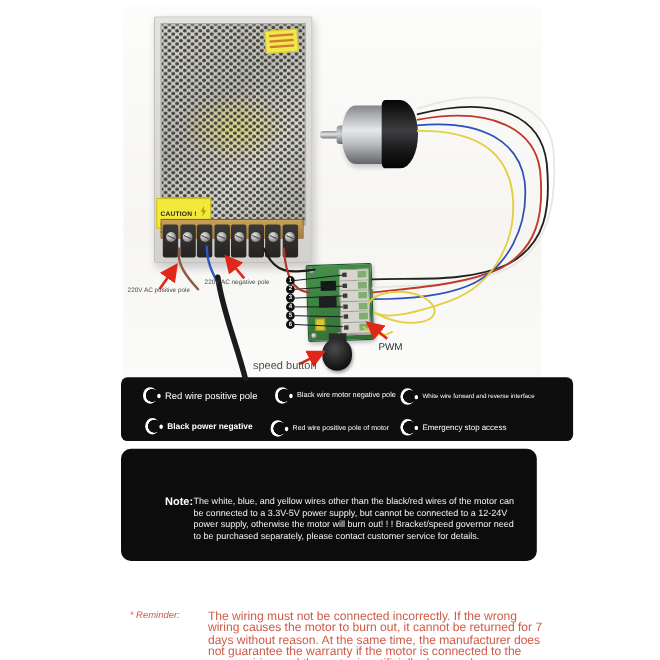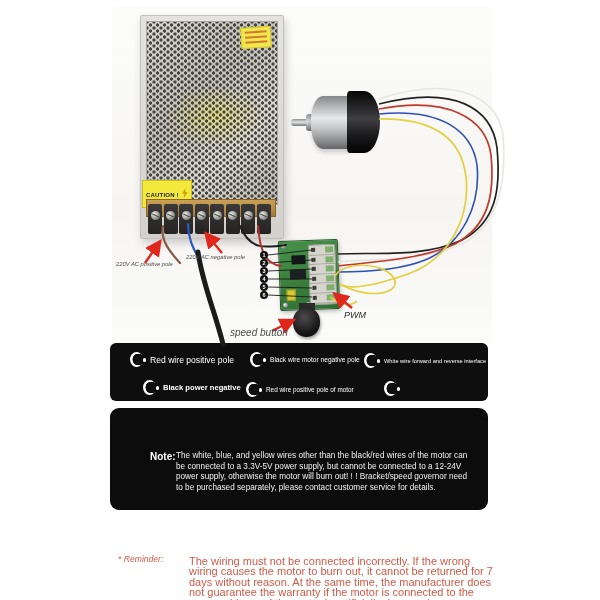--- a/index.html
+++ b/index.html
@@ -73,42 +73,42 @@
   #knob-stem{left:299px;top:303px;width:16px;height:7px;z-index:1;background:#2a2a2a;}
   #knob{left:293px;top:308px;width:27px;height:29px;z-index:1;border-radius:45% 45% 48% 48%;
     background:radial-gradient(circle at 42% 32%,#4b4b4d,#161617 65%,#060606);
     box-shadow:1px 2px 3px rgba(0,0,0,0.35);}
 
   
   .pin{position:absolute;left:260px;width:8px;height:8px;border-radius:50%;background:#101010;
     color:#fff;font-size:5.5px;line-height:8px;text-align:center;z-index:3;font-weight:bold;}
 
   
-  .photo-label{position:absolute;color:#4c4c4c;z-index:3;white-space:nowrap;font-style:italic;}
+  .photo-label{position:absolute;color:#4c4c4c;z-index:3;white-space:nowrap;}
   #label-ac-pos{left:116px;top:261px;font-size:5.8px;}
   #label-ac-neg{left:186px;top:254px;font-size:5.8px;}
   #label-speed{left:230px;top:327px;font-size:10px;}
   #label-pwm{left:344px;top:310px;font-size:9px;color:#2b2b2b;}
 
   
   #wire-overlay{left:0;top:0;z-index:2;pointer-events:none;}
 
   
-  #legend-banner{left:110px;top:343px;width:378px;height:58px;background:#0e0e0e;border-radius:6px;z-index:1;}
+  #legend-banner{left:110px;top:343px;width:378px;height:58px;background:#0e0e0e;border-radius:6px;z-index:1;padding-left:33px;}
   .legend-item{position:absolute;display:flex;align-items:center;gap:4px;color:#fff;}
   .licon{position:relative;width:16px;height:15px;flex:none;}
   .licon .c{position:absolute;left:0;top:0;width:13px;height:15px;border-radius:50%;
     background:radial-gradient(circle at 64% 50%,#0e0e0e 50%,#ffffff 54%);}
   .licon .d{position:absolute;right:0;top:6px;width:3.5px;height:3.5px;border-radius:50%;background:#fff;}
   #li-0{left:20px;top:9px;font-size:8.6px;}
   #li-1{left:140px;top:9px;font-size:6.6px;}
   #li-2{left:254px;top:10px;font-size:5.7px;}
-  #li-3{left:33px;top:37px;font-size:7.6px;font-weight:bold;}
+  #li-3{left:22px;top:37px;font-size:7.6px;font-weight:bold;}
   #li-4{left:136px;top:39px;font-size:6.4px;}
-  #li-5{left:244px;top:38px;font-size:7.2px;flex-direction:column;}
+  #li-5{left:254px;top:38px;font-size:7.2px;}
 
   
   #note-banner{left:110px;top:408px;width:378px;height:102px;background:#0c0c0c;border-radius:9px;z-index:1;}
   #note-label{position:absolute;left:40px;top:43px;color:#fff;font-size:10px;font-weight:bold;}
   #note-text{position:absolute;left:66px;top:43px;width:300px;color:#f2f2f2;font-size:8.2px;
     line-height:10.6px;}
 
   
   #reminder{left:118px;top:553px;width:368px;z-index:1;color:#d05a48;}
   #reminder-label{position:absolute;left:0;top:1px;font-size:8.6px;font-style:italic;}

